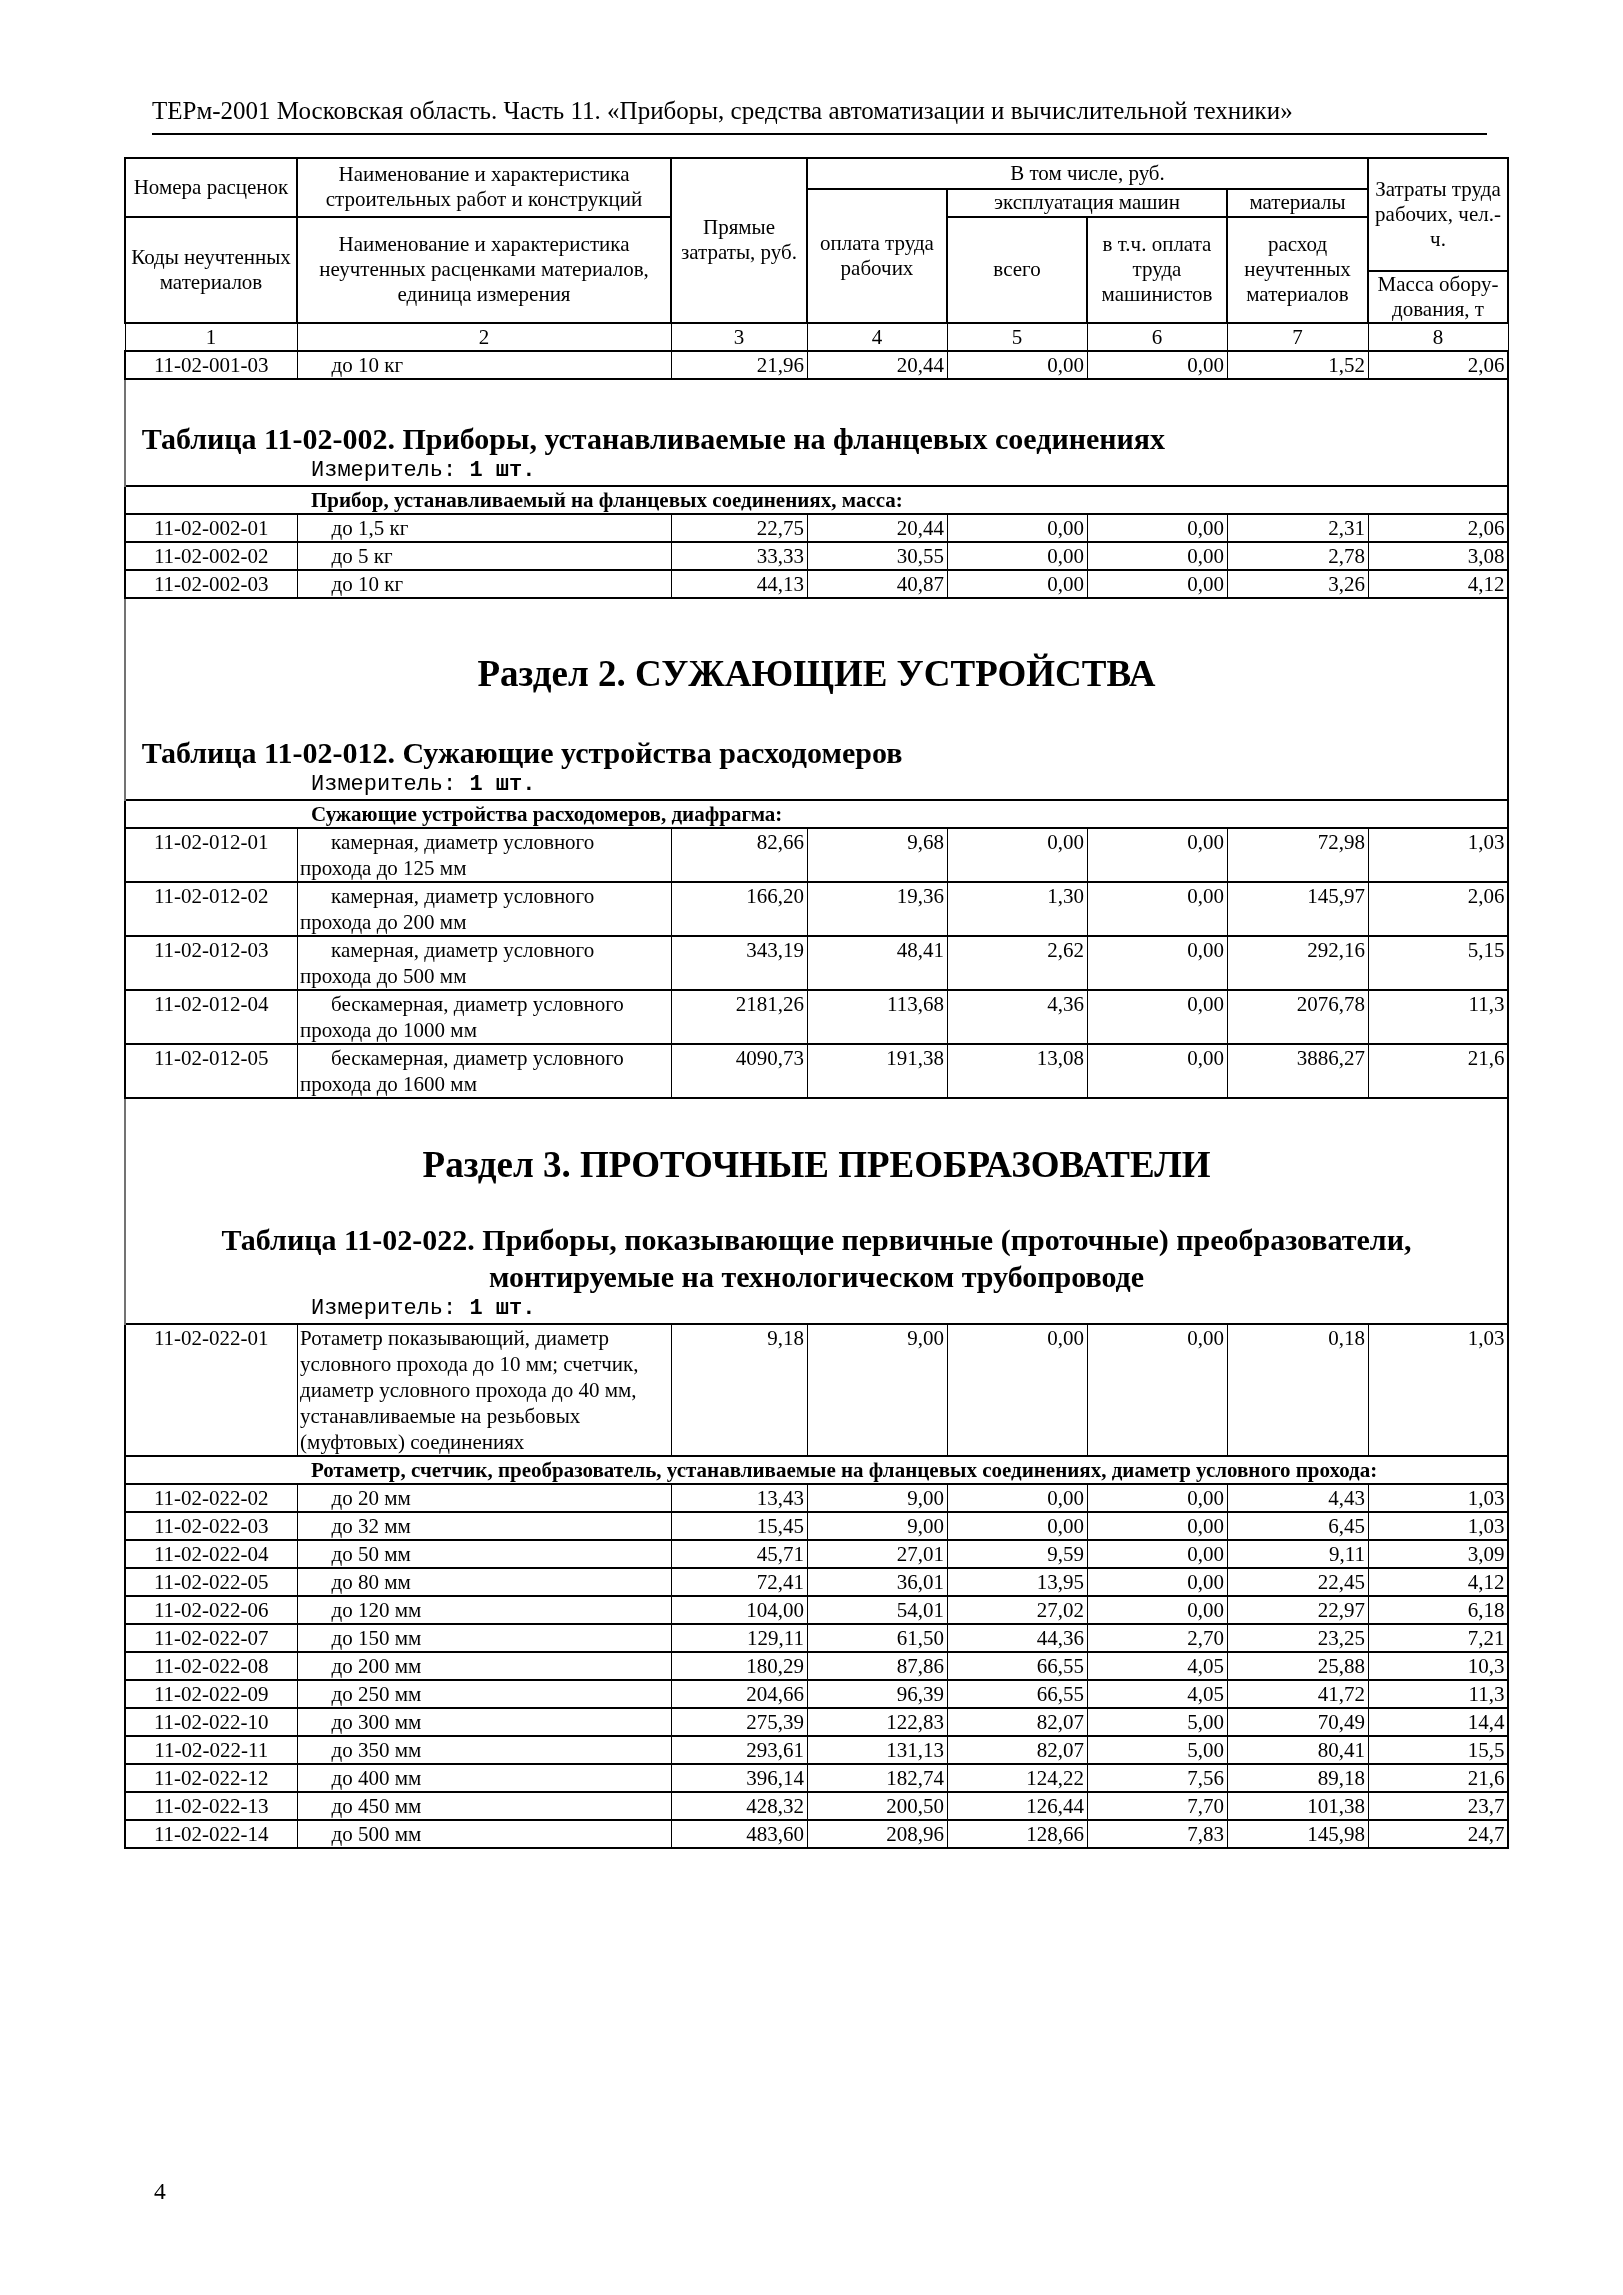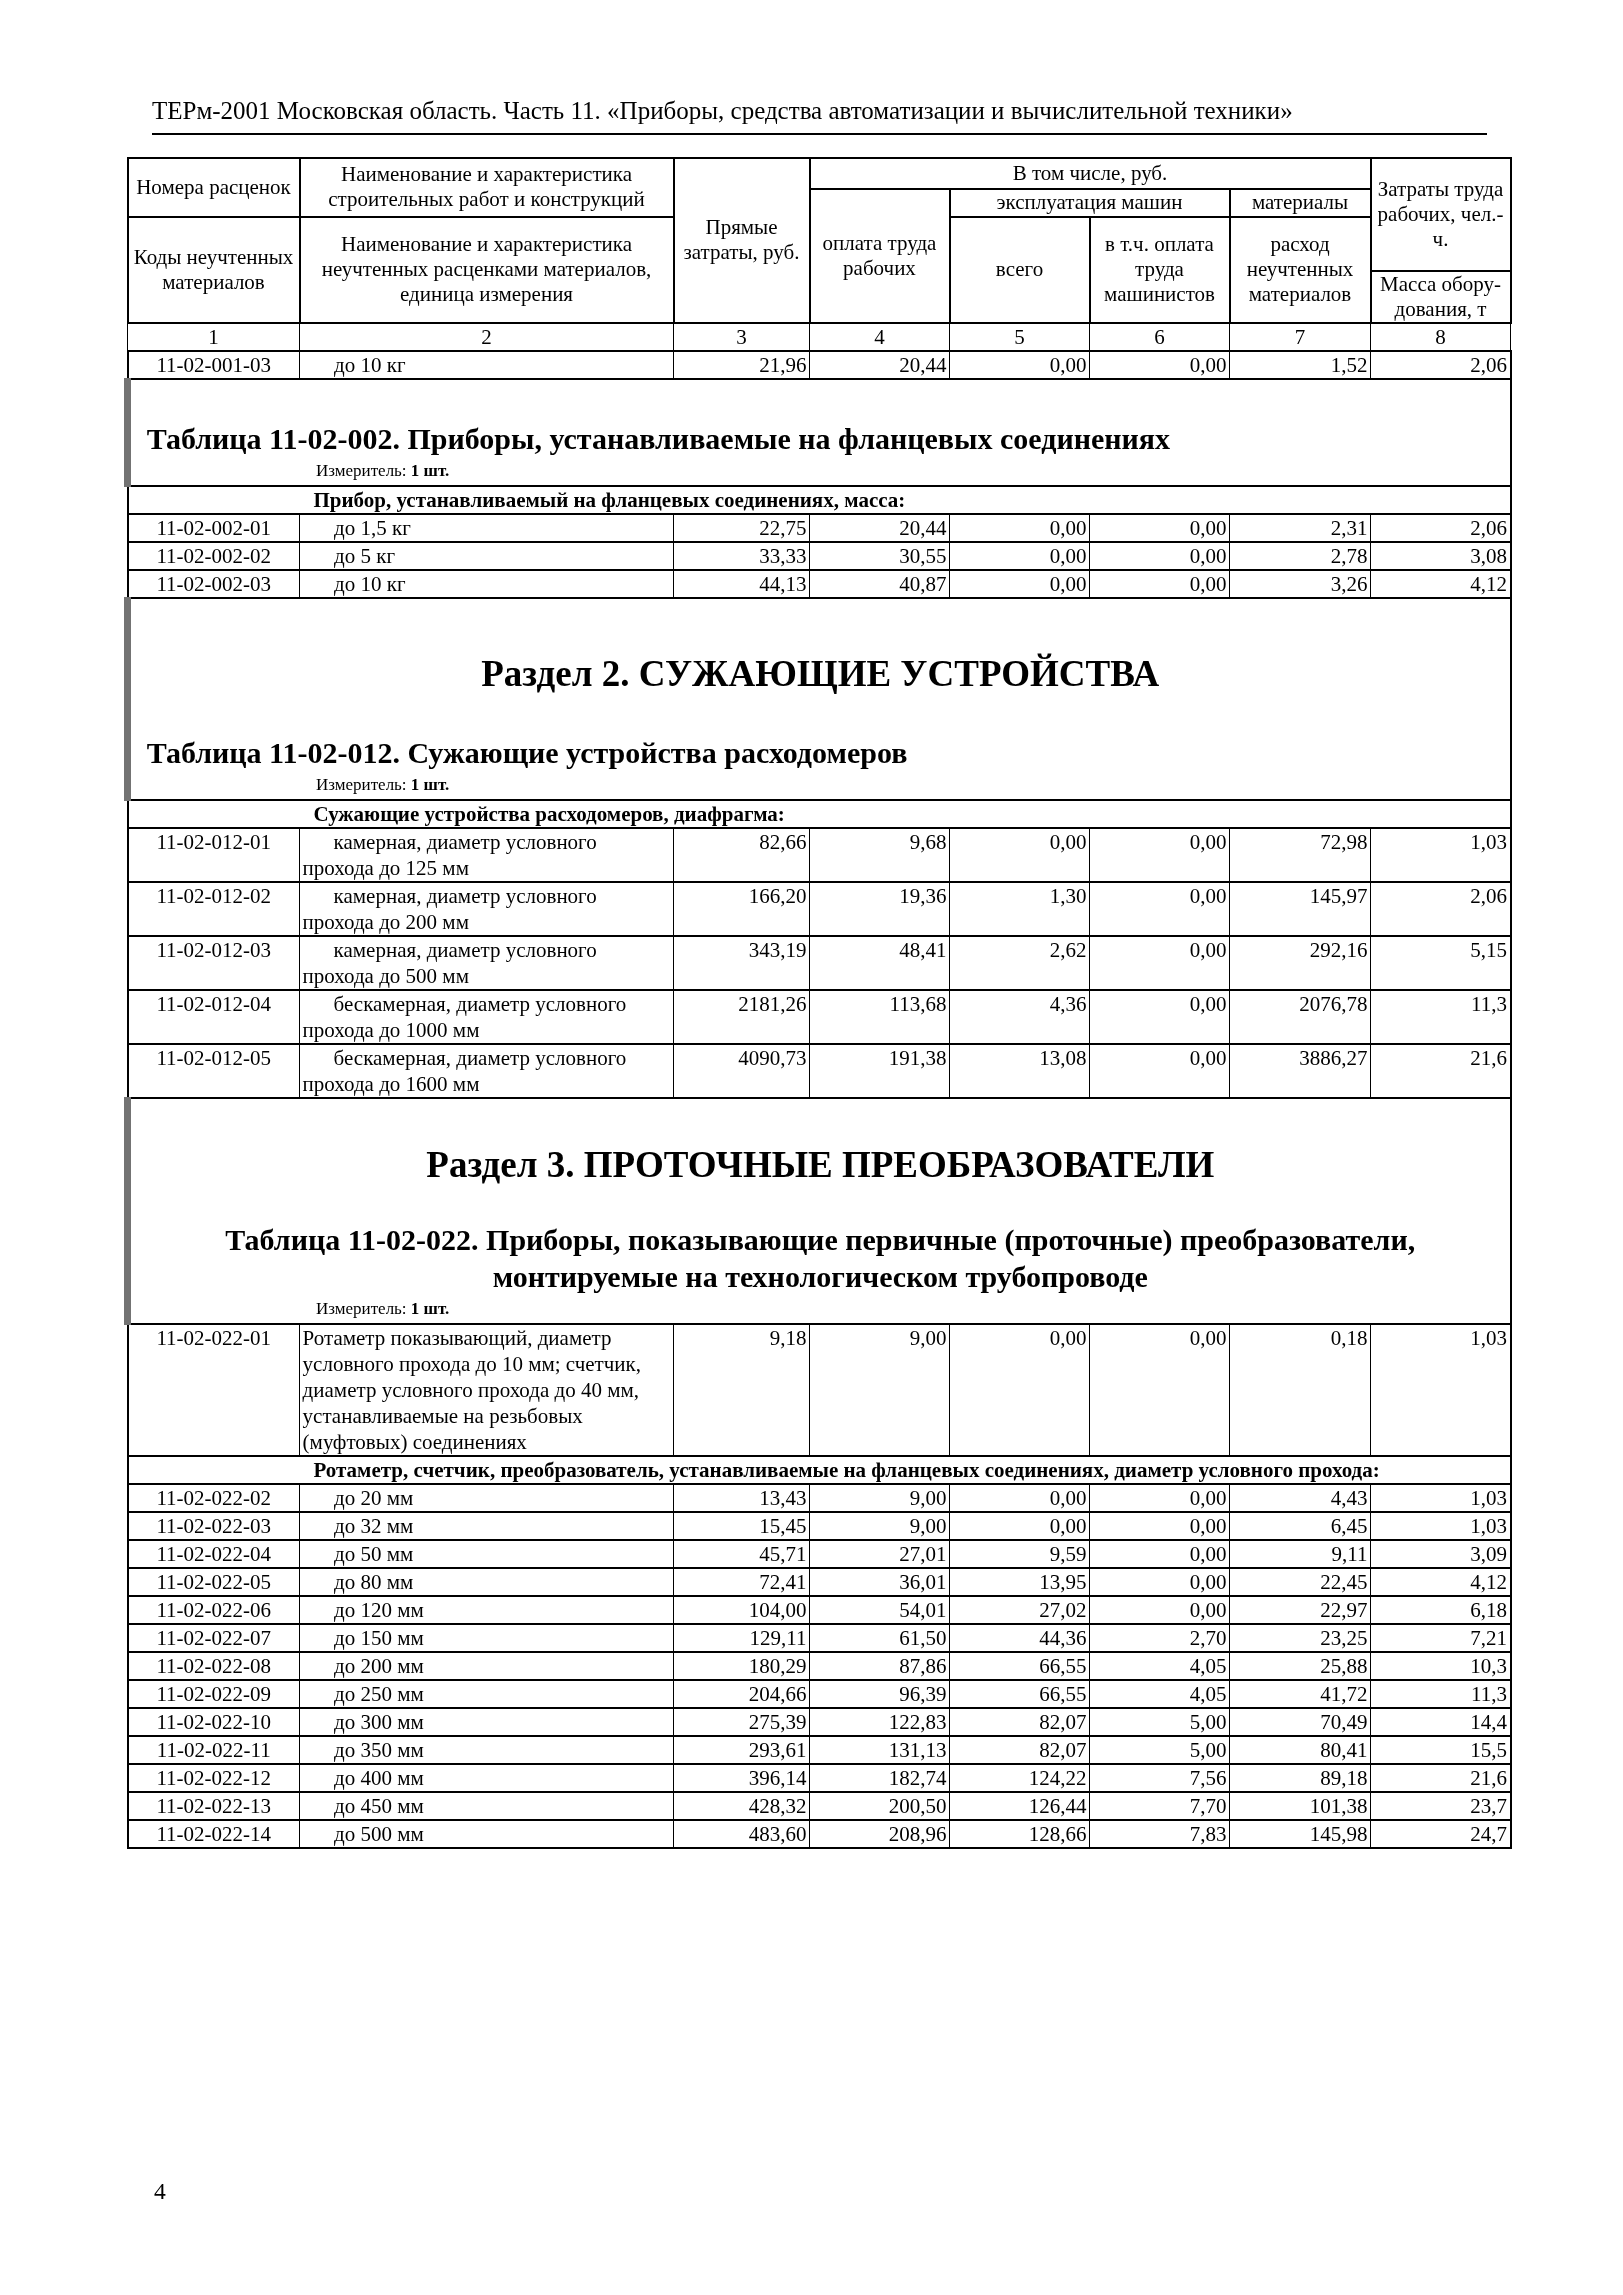--- a/index.html
+++ b/index.html
@@ -12,25 +12,25 @@
   .hdr th { border: 2px solid #000; text-align: center; vertical-align: middle; line-height: 25px; }
   .nums td { border: 2px solid #000; text-align: center; border-left-width: 1.3px; border-right-width: 1.3px; }
   .row td { border-left: 1.3px solid #000; border-right: 1.3px solid #000; border-top: 2px solid #000; border-bottom: 2px solid #000; }
   .row td.first { border-left: 2px solid #000; }
   .row td.last { border-right: 2px solid #000; }
   .row td.code { text-align: center; }
   .row td.num { text-align: right; padding-right: 2.6px; }
   .row td.name { padding-left: 34px; }
   .row td.name-wrap { padding-left: 2.6px; text-indent: 31px; }
   .row td.name-plain { padding-left: 2.6px; }
-  .open td { border-left: 7px solid #737373; border-right: 2px solid #000; padding: 0; }
+  .open td { border-left: 2px solid #737373; border-right: 2px solid #000; padding: 0; }
   .table-title { font-weight: bold; font-size: 30px; line-height: 37px; padding-left: 15.7px; }
   .table-title.multi { text-align: center; padding-left: 0; }
   .section-title { font-weight: bold; font-size: 37px; text-align: center; line-height: 46px; }
-  .meter { padding-left: 185px; font-size: 17px; line-height: 27.5px; }
+  .meter { padding-left: 185px; font-size: 22px; line-height: 27.5px; font-family: Liberation Mono, monospace; }
   .meter b { font-weight: bold; }
   .group td { border: 2px solid #000; font-weight: bold; padding-left: 185px; line-height: 26px; }
   .page-number { position: absolute; left: 154px; top: 2178px; font-size: 23.6px; }
 </style>
 </head>
 <body>
 
 <div class="page-header">ТЕРм-2001 Московская область. Часть 11. «Приборы, средства автоматизации и вычислительной техники»</div>
 <div class="header-rule"></div>
 

